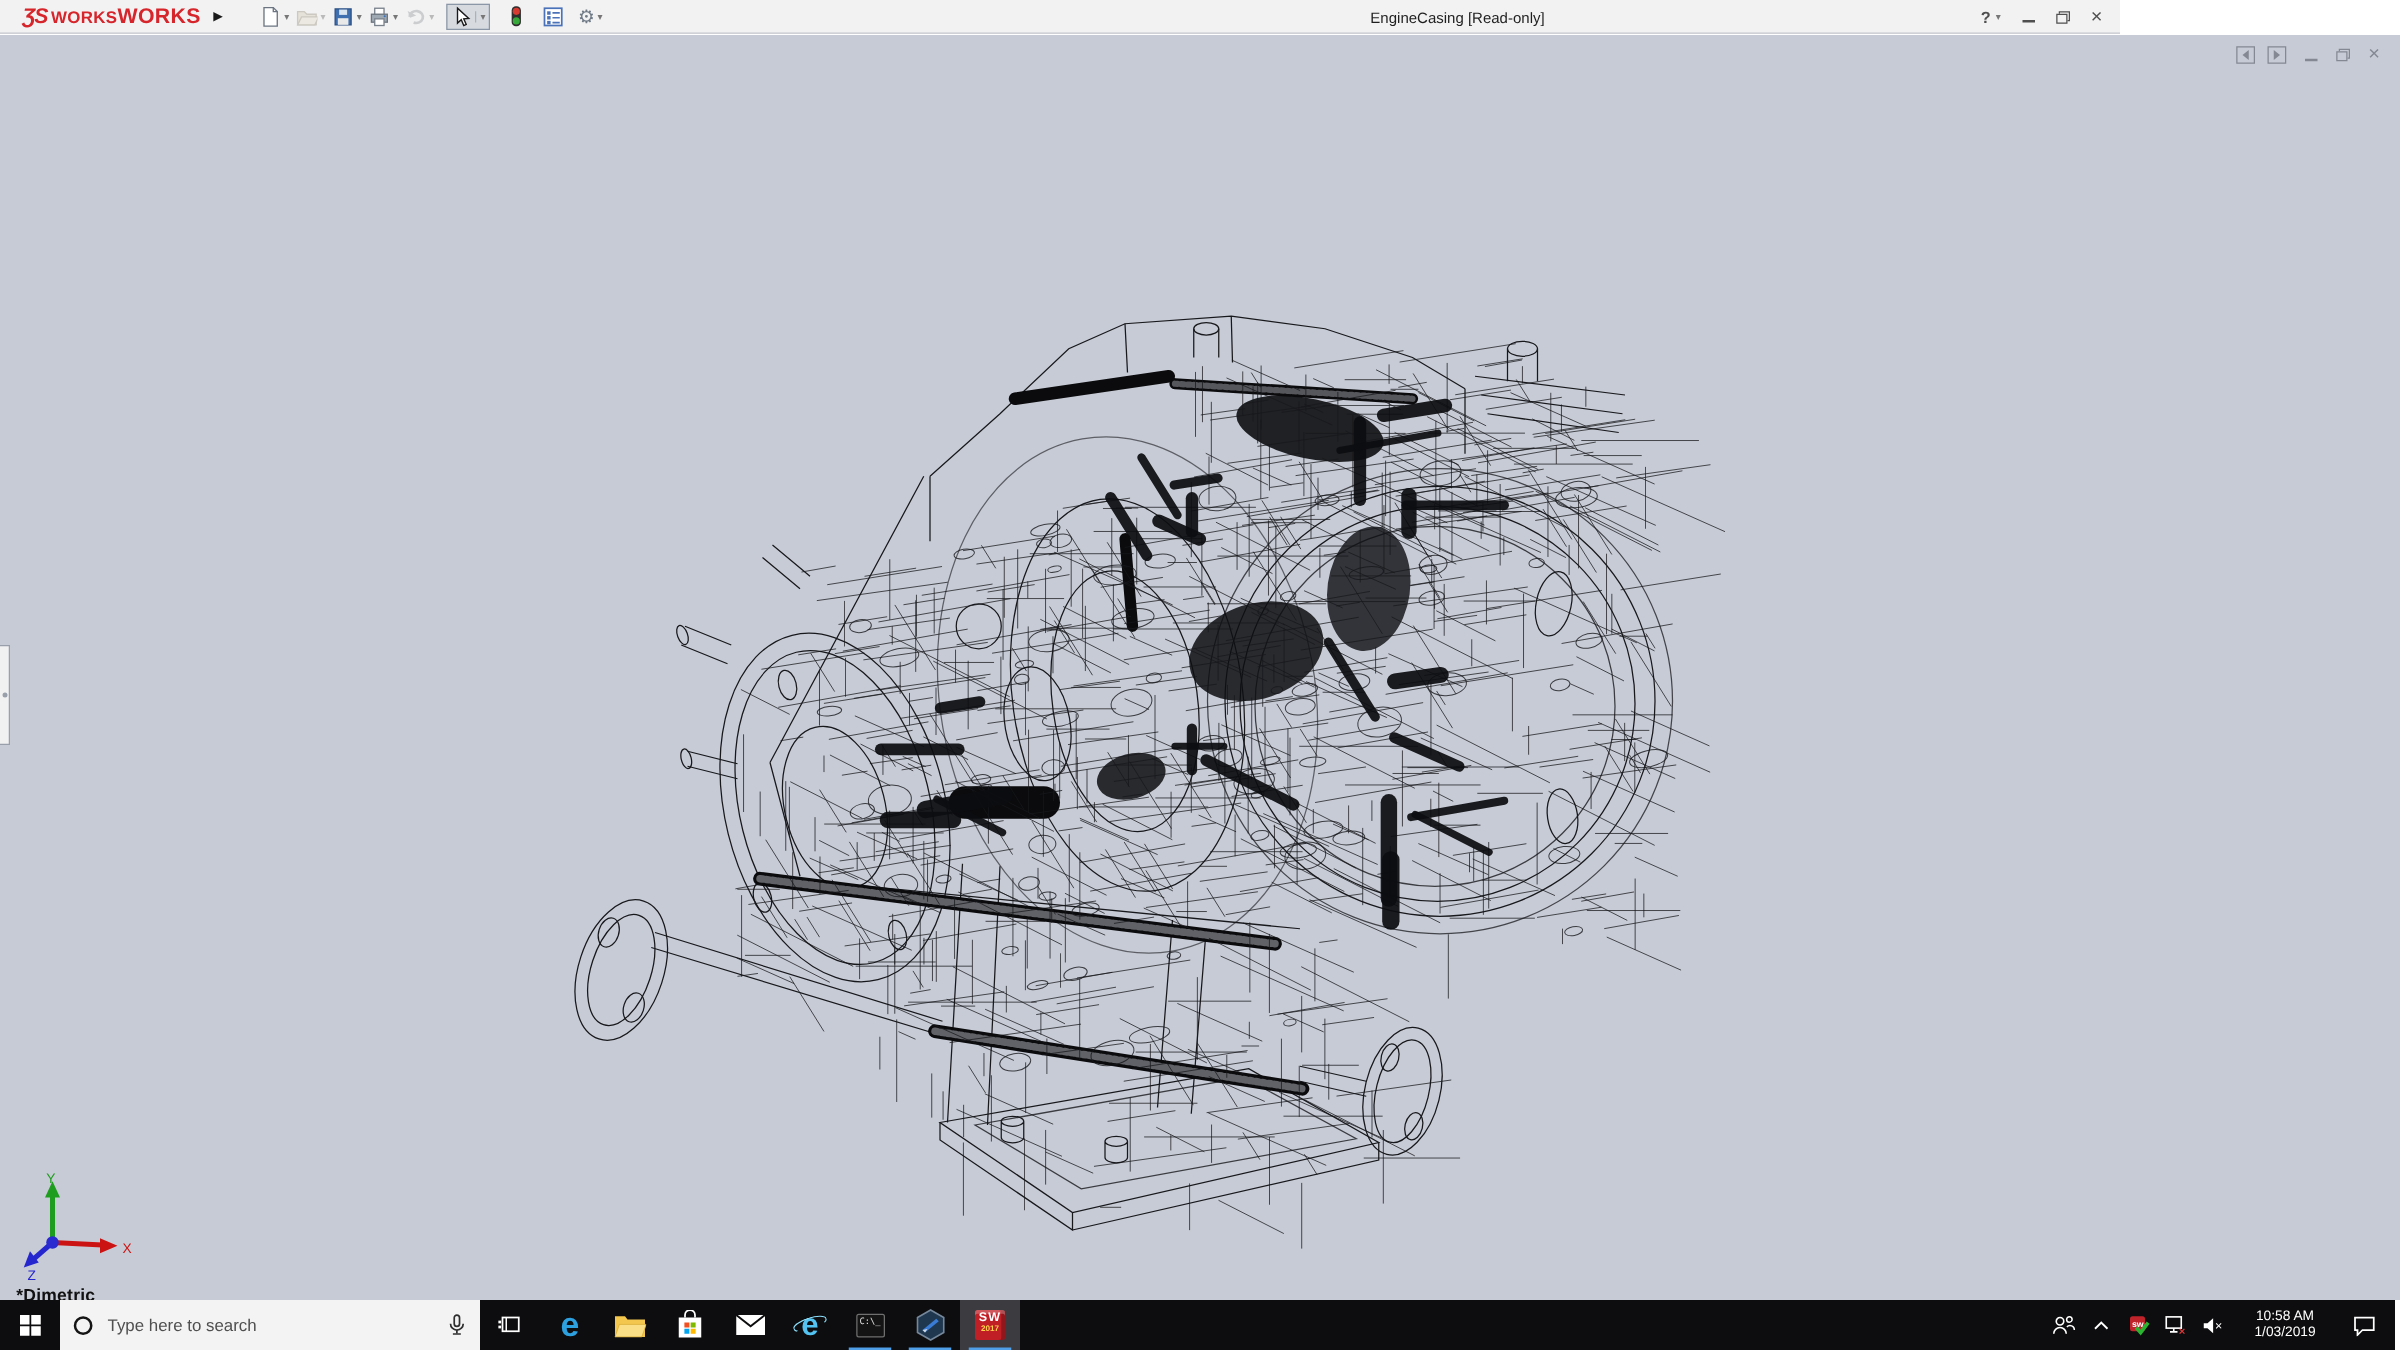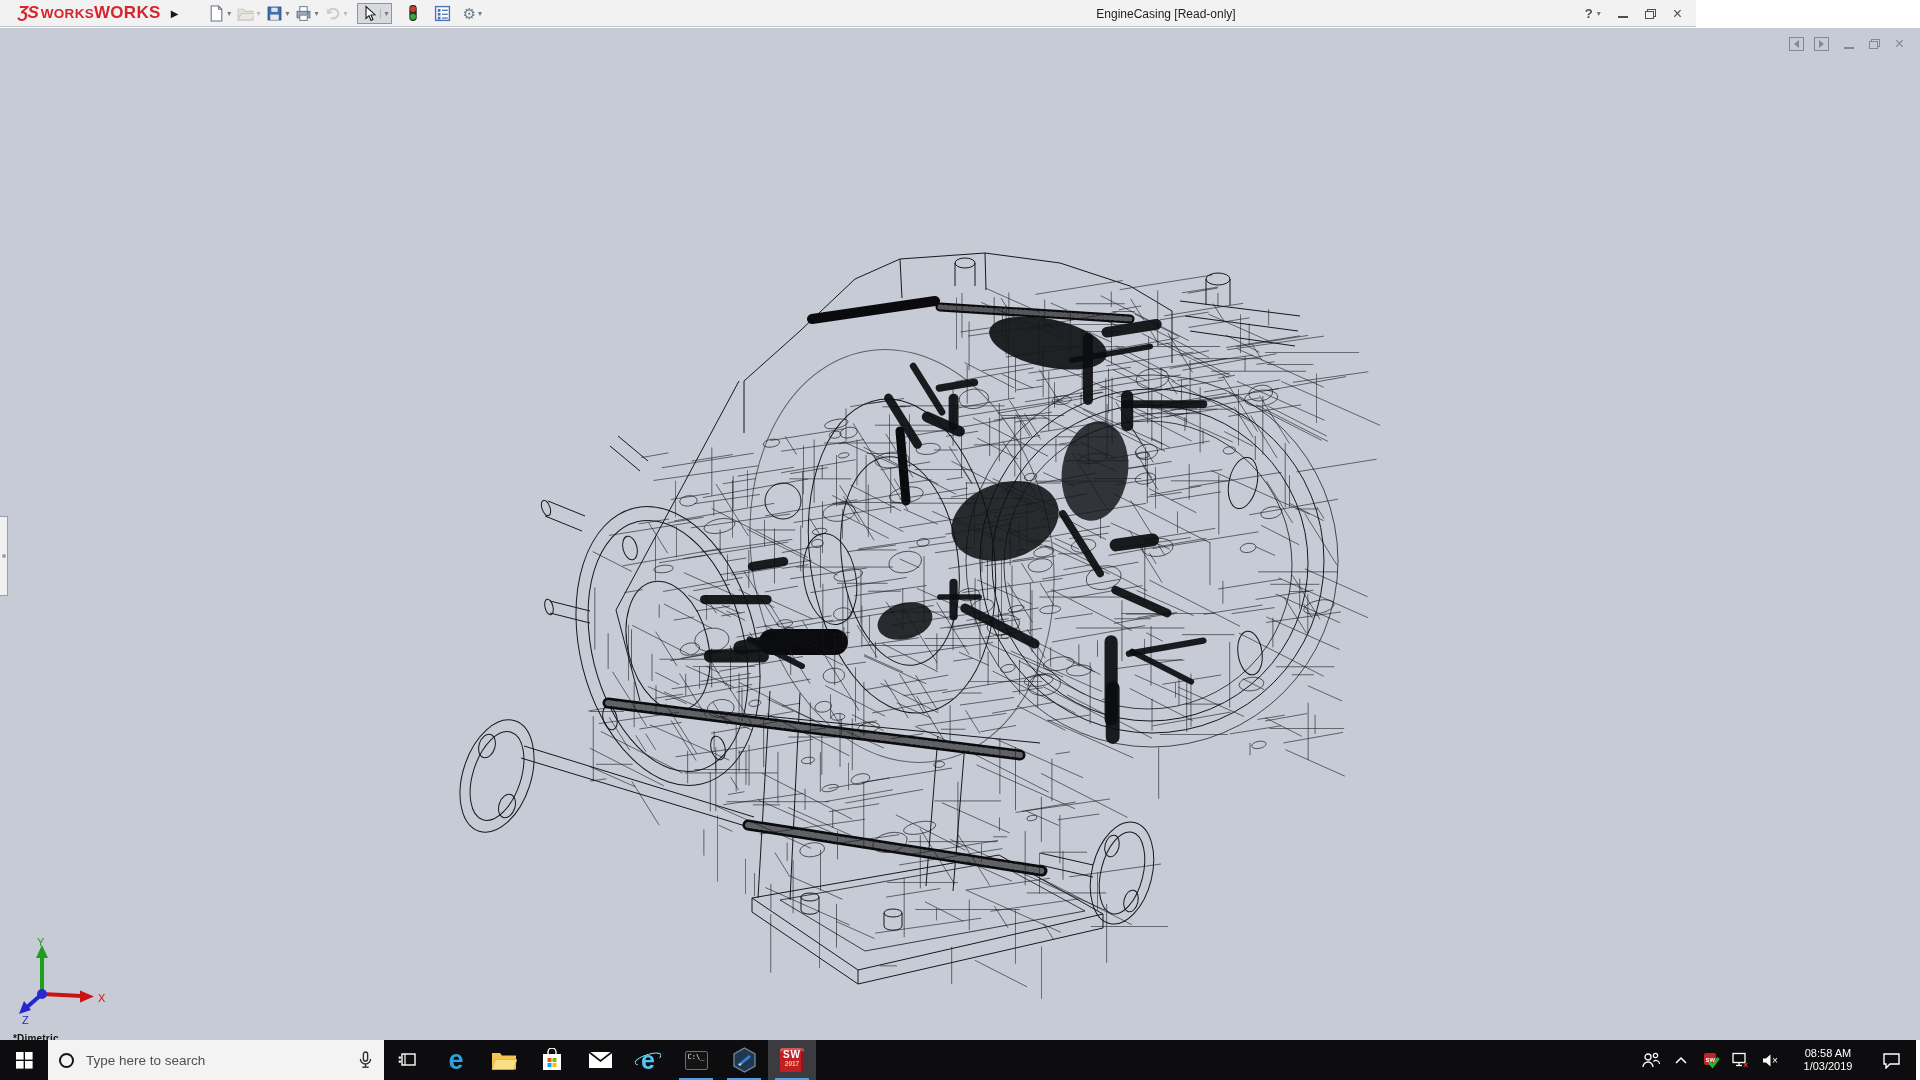--- a/index.html
+++ b/index.html
@@ -36,21 +36,21 @@
   .viewport { position:absolute; top:28px; left:0; width:1920px; height:1012px;
     background:#c7cbd5; --bg:#c7cbd5; overflow:hidden; }
   .doc-controls { position:absolute; top:8px; right:16px; display:flex; align-items:center; gap:15px; color:#838893; }
   .pane-btn { width:15px; height:14px; border:1px solid currentColor; display:flex; align-items:center; justify-content:center; position:relative; }
   .tri-l { width:0; height:0; border-top:4px solid transparent; border-bottom:4px solid transparent; border-right:5px solid currentColor; }
   .tri-r { width:0; height:0; border-top:4px solid transparent; border-bottom:4px solid transparent; border-left:5px solid currentColor; }
   .feature-tab { position:absolute; left:0; top:488px; width:8px; height:80px;
     background:#f1f1f1; border:1px solid #9aa0ab; border-left:none;
     display:flex; align-items:center; justify-content:center; }
   .feature-tab .dot { width:4px; height:4px; border-radius:50%; background:#9aa0ab; }
-  .orientation-label { position:absolute; left:13px; bottom:-4px; font-size:10px; font-weight:700; color:#111; letter-spacing:.2px; }
+  .orientation-label { position:absolute; left:13px; bottom:-4px; font-size:14px; font-weight:700; color:#111; letter-spacing:.2px; }
   .triad { position:absolute; left:16px; bottom:16px; }
   #wire { position:absolute; inset:0; }
 
   
   .taskbar { position:absolute; bottom:0; left:0; width:1916px; height:40px; background:#0d0d0f; display:flex; align-items:stretch; }
   .start-btn { width:48px; display:flex; align-items:center; justify-content:center; }
   .search-box { width:336px; background:#f3f3f3; display:flex; align-items:center; }
   .cortana-ring { width:15px; height:15px; border:2px solid #141414; border-radius:50%; margin:0 12px 0 11px; flex:none; }
   .search-input { flex:1; border:none; outline:none; background:transparent; font-size:13.5px; color:#333;
     font-family:"Liberation Sans", sans-serif; }
@@ -1270,21 +1270,21 @@
         <text x="11" y="16" font-size="9" font-weight="bold" fill="#e03a3a">×</text>
       </svg>
     </div>
     <div class="tray-btn">
       <svg width="18" height="15" viewBox="0 0 18 15">
         <path d="M1,5.5 h3 l4.5,-4 v12 l-4.5,-4 h-3 z" fill="#fff"></path>
         <text x="10" y="11" font-size="10" fill="#fff">×</text>
       </svg>
     </div>
     <div class="clock">
-      <div>08:58 AM</div>
+      <div>10:58 AM</div>
       <div>1/03/2019</div>
     </div>
     <div class="tray-btn" style="width:38px">
       <svg width="19" height="17" viewBox="0 0 19 17">
         <path d="M2,2 h15 v10 h-9 l-4,4 v-4 h-2 z" fill="none" stroke="#fff" stroke-width="1.4"></path>
       </svg>
     </div>
   </div>
 </div>
 

